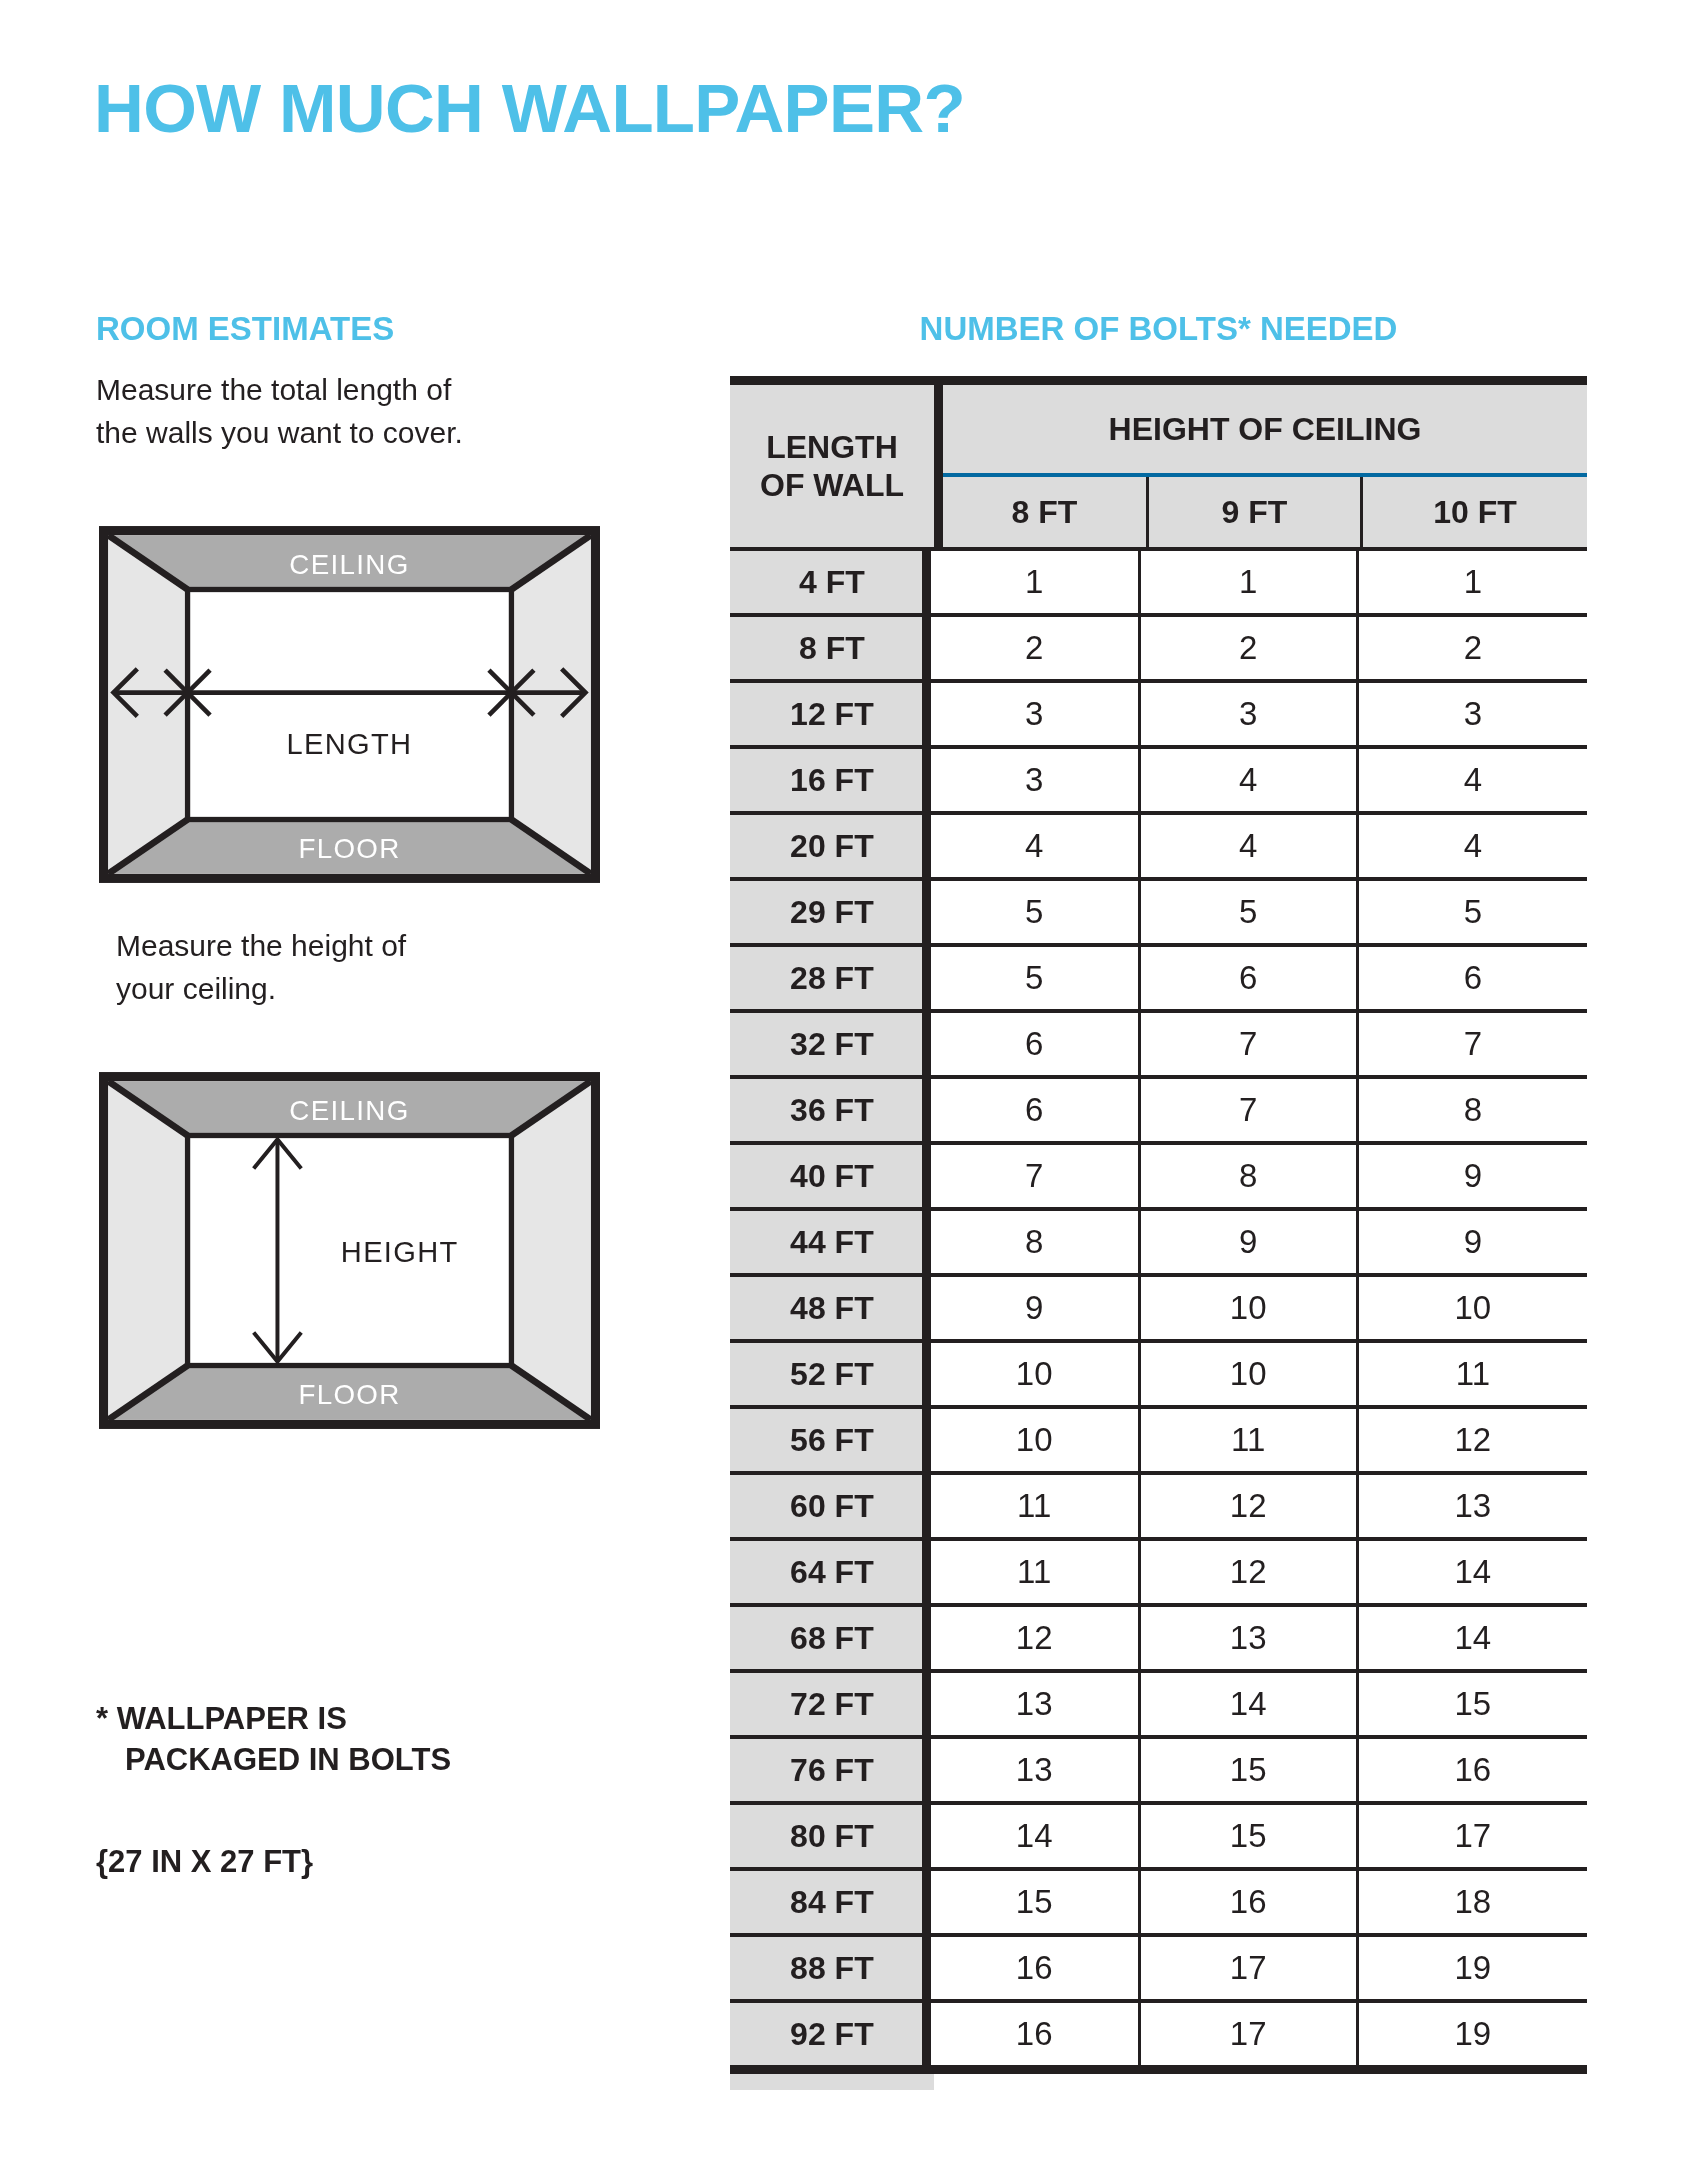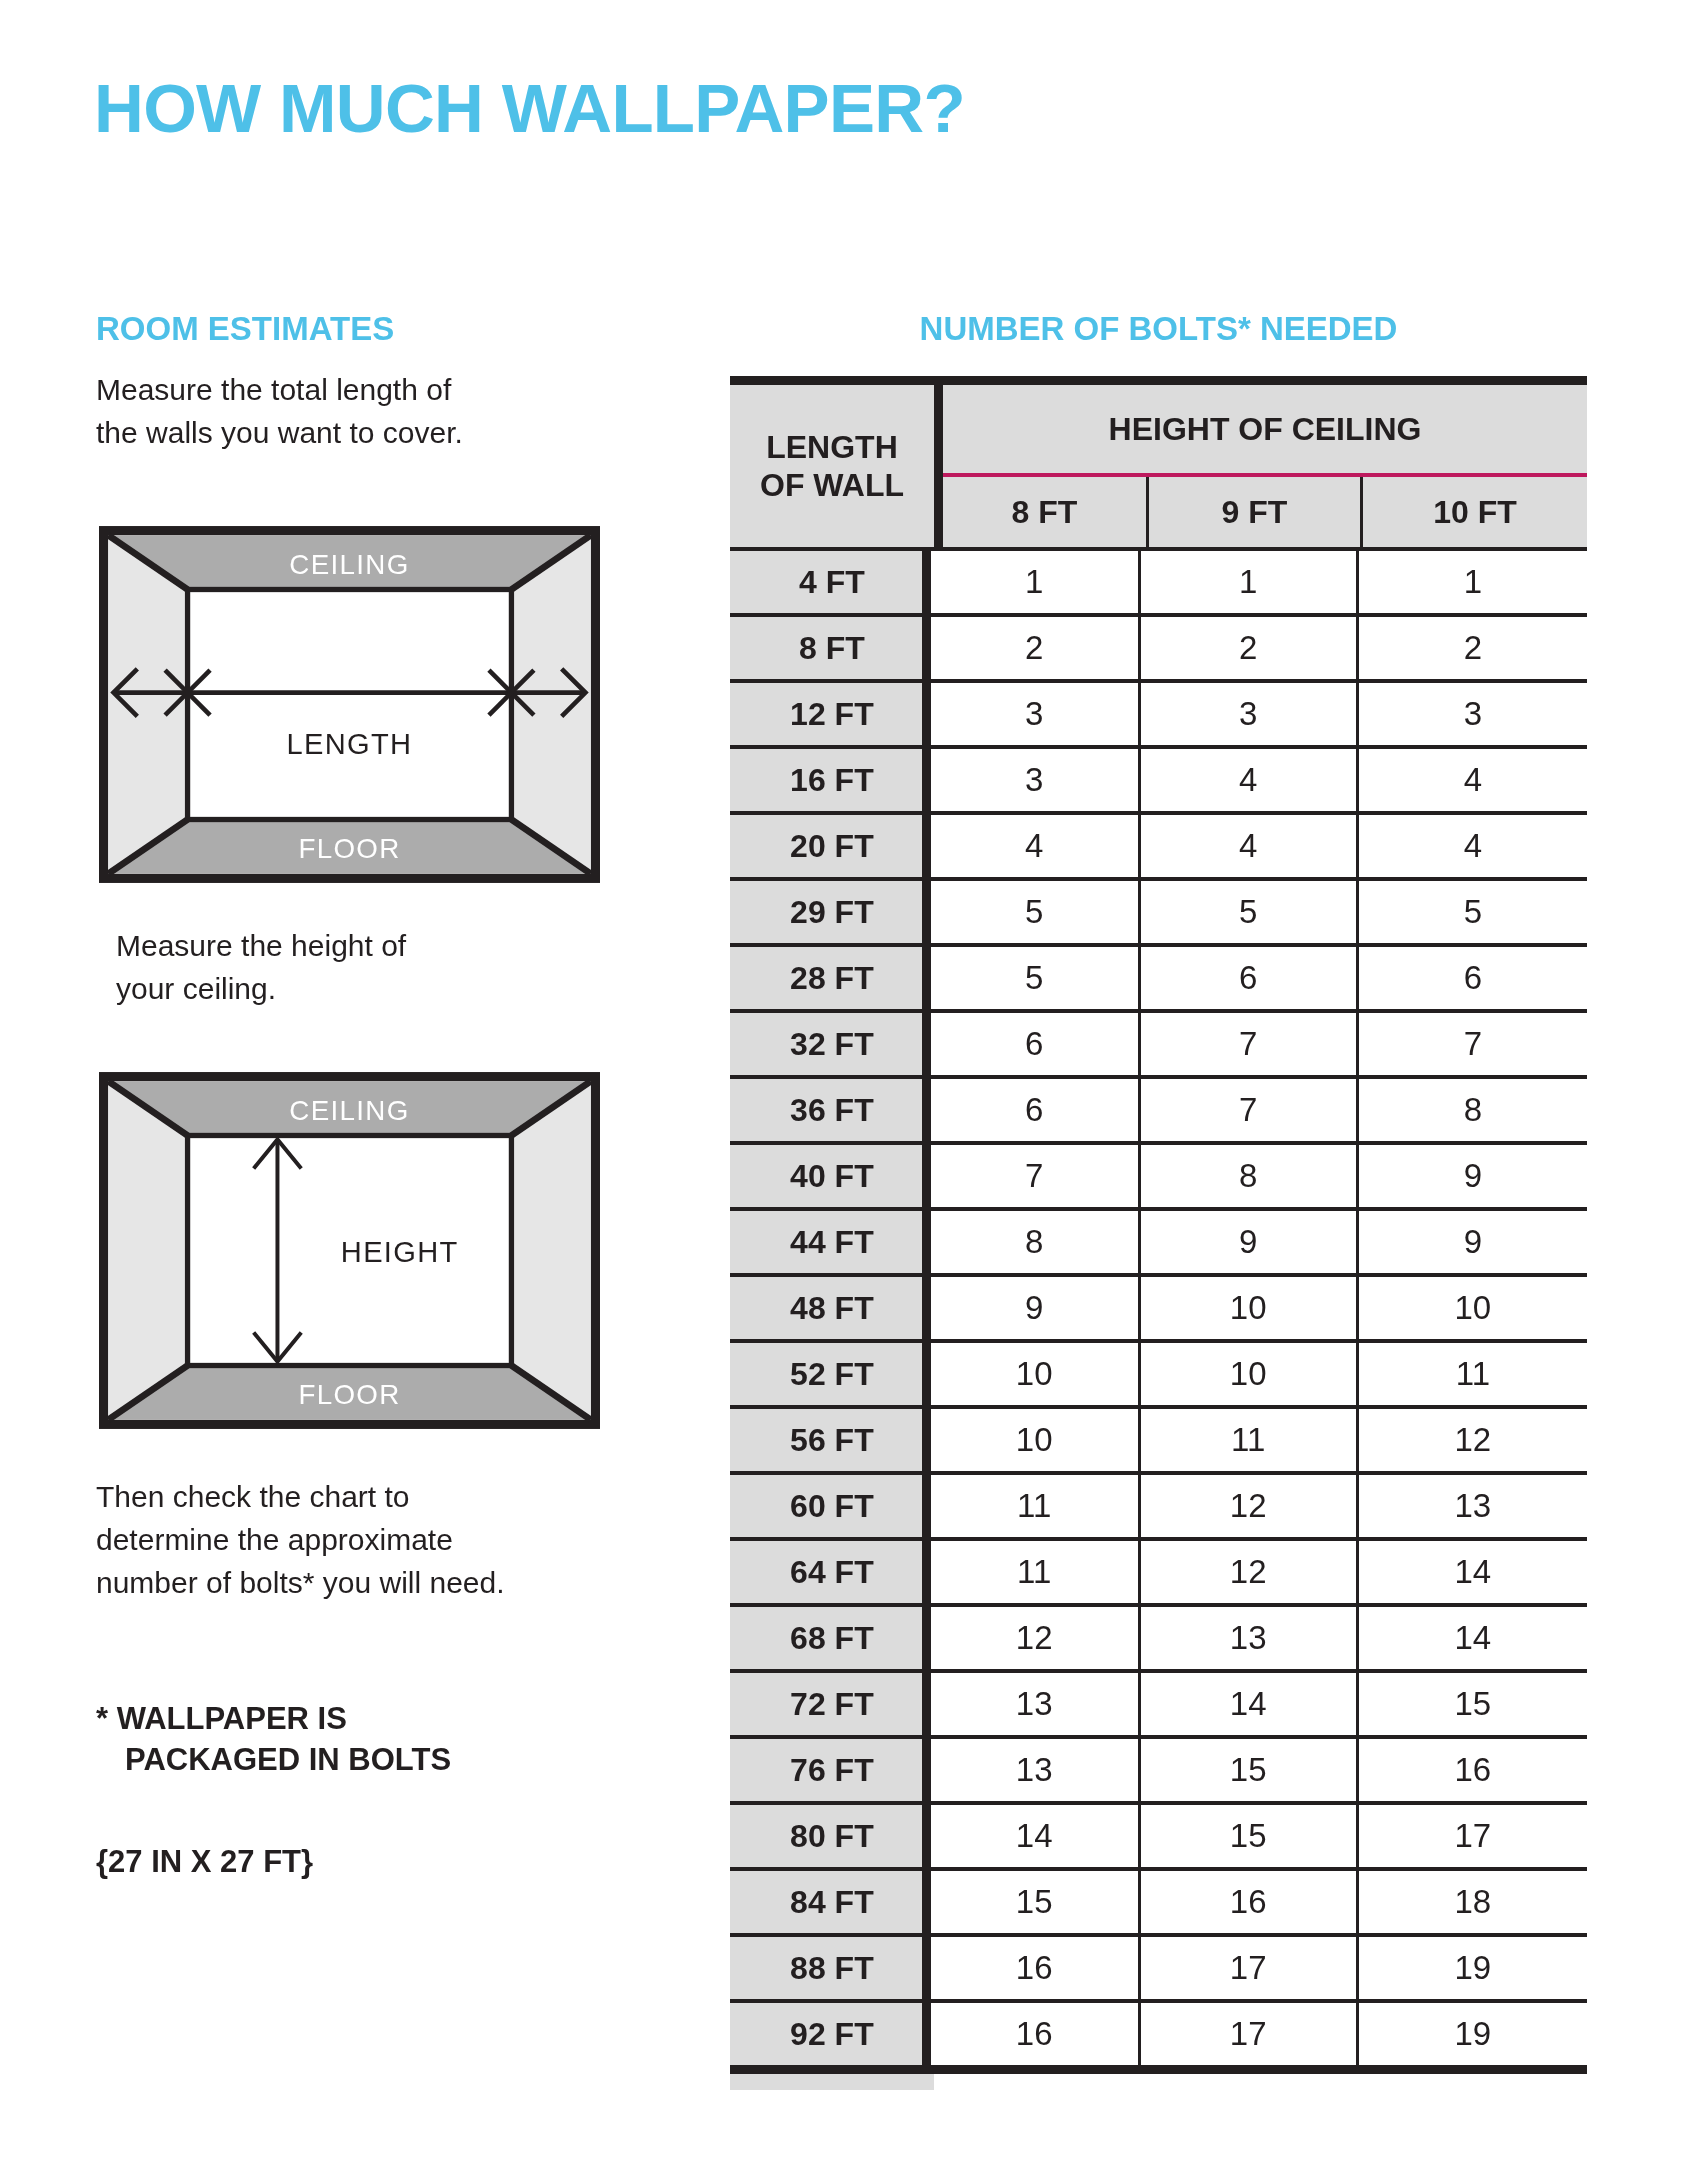--- a/index.html
+++ b/index.html
@@ -82,21 +82,21 @@
     background: #DCDCDC;
     display: flex; align-items: center; justify-content: center;
     text-align: center;
     font-weight: bold; font-size: 32px; line-height: 38px;
     white-space: pre-line;
   }
   .th-right { width: 644px; display: flex; flex-direction: column; }
   .th-group {
     height: 92px;
     box-sizing: border-box;
-    border-bottom: 4px solid #be185d;
+    border-bottom: 4px solid #0369a1;
     background: #DCDCDC;
     display: flex; align-items: center; justify-content: center;
     font-weight: bold; font-size: 32px;
   }
   .th-cols { height: 70px; display: flex; }
   .th-col {
     box-sizing: border-box;
     background: #DCDCDC;
     display: flex; align-items: center; justify-content: center;
     font-weight: bold; font-size: 32px;
@@ -187,23 +187,20 @@
     <text x="379" y="72" text-anchor="middle" class="dg-label-white">CEILING</text>
     <text x="379" y="503" text-anchor="middle" class="dg-label-white">FLOOR</text>
     <g stroke="#231F20" stroke-width="6" fill="none">
       <line x1="270" y1="102" x2="270" y2="438"></line>
       <polyline points="234,146 270,102 306,146"></polyline>
       <polyline points="234,394 270,438 306,394"></polyline>
     </g>
     <text x="455" y="288" text-anchor="middle" class="dg-label-dark">HEIGHT</text>
   </svg>
 
-  <div class="body-text" id="step3">Then check the chart to
-determine the approximate
-number of bolts* you will need.</div>
 
   <div class="footnote">
     <div class="line1">* WALLPAPER IS</div>
     <div class="line2">PACKAGED IN BOLTS</div>
   </div>
 
   <div class="bolt-info">
     <div>{27 IN X 27 FT}</div>
   </div>
 

